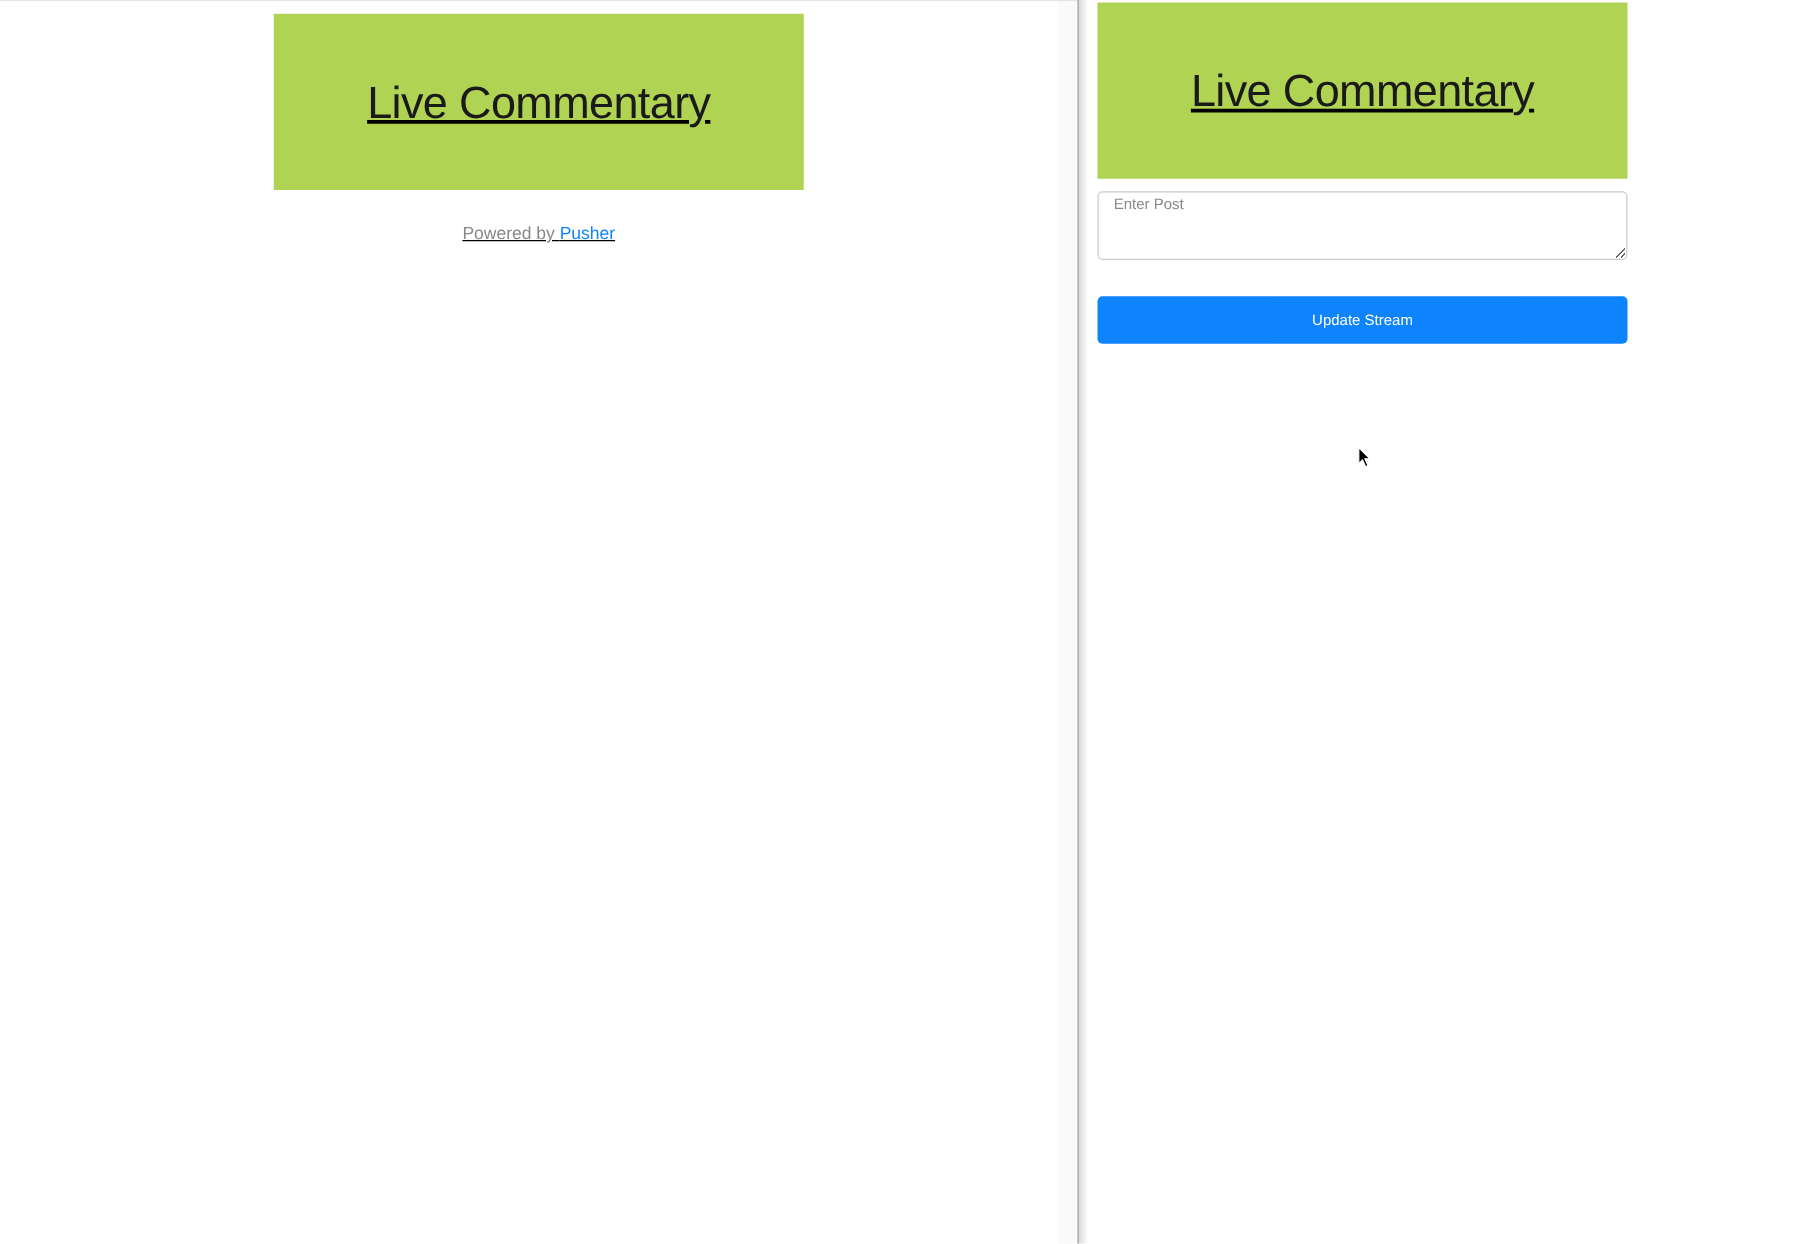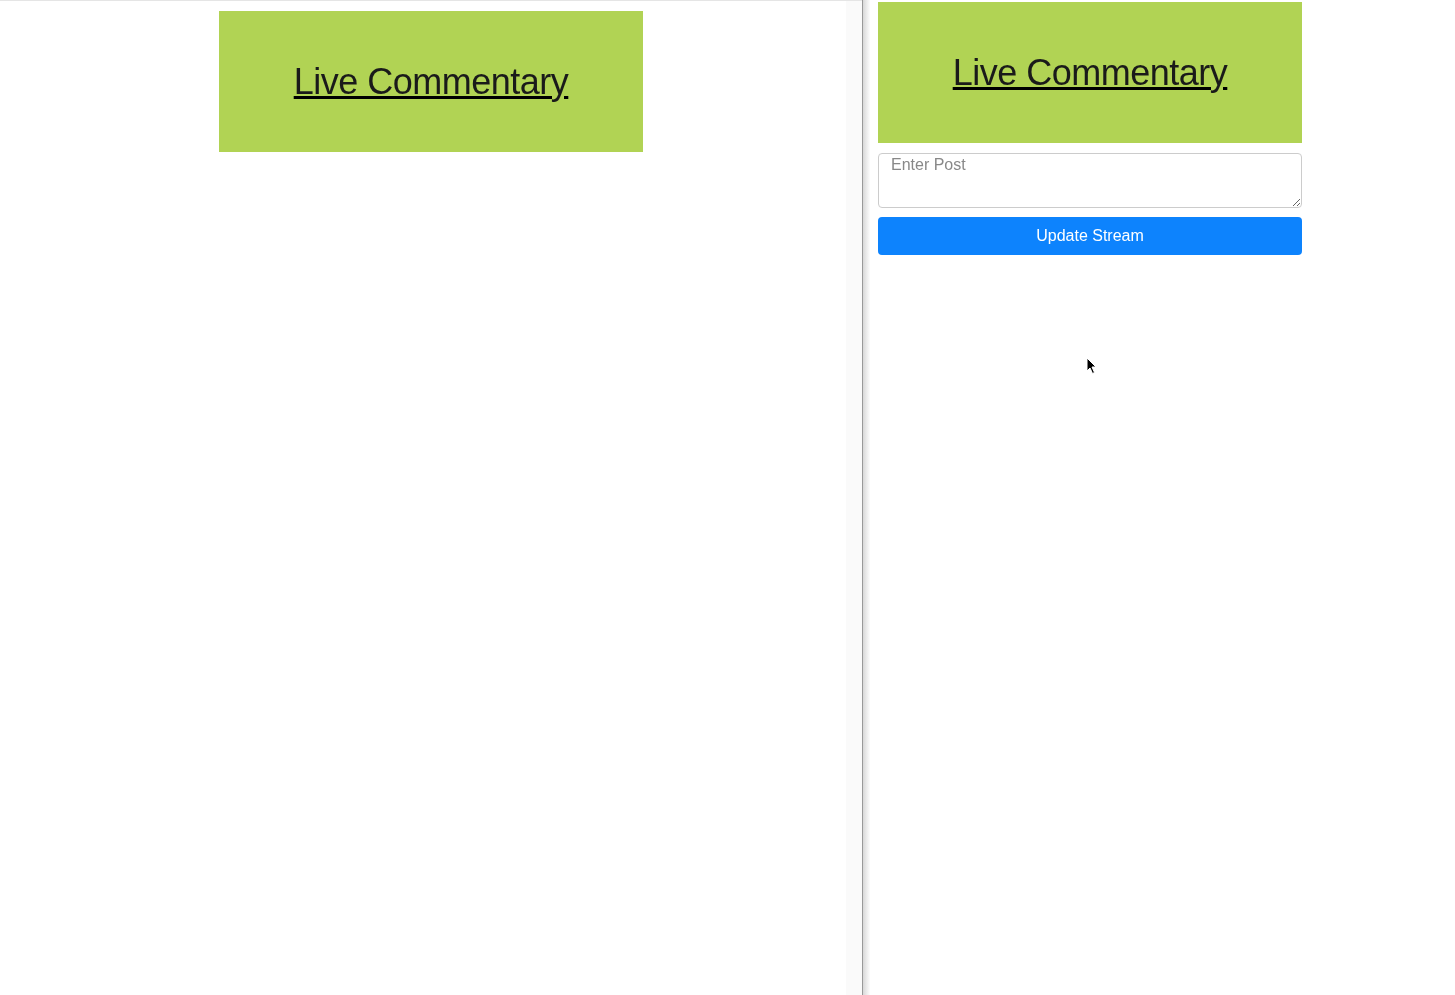--- a/index.html
+++ b/index.html
@@ -97,39 +97,39 @@
       color: #1a1a1a;
       letter-spacing: -0.5px;
     }
     
     .post-input {
       width: 424px;
       height: 55px;
       border: 1px solid #cccccc;
       border-radius: 4px;
       padding: 2px 12px;
-      font-size: 16px;
+      font-size: 12px;
       font-family: inherit;
       color: #333;
       resize: both;
-      margin-bottom: 5px;
+      margin-bottom: 24px;
     }
     
     .post-input::placeholder {
       color: #888888;
     }
     
     .update-button {
       width: 424px;
       height: 38px;
       background: #0d83fd;
       color: #ffffff;
       border: none;
       border-radius: 4px;
-      font-size: 16px;
+      font-size: 12px;
       font-weight: 400;
       cursor: pointer;
       font-family: inherit;
     }
     
     .right-content {
       padding: 0 0 0 0;
     }
     
     .cursor {
@@ -152,20 +152,23 @@
     }
   </style>
 </head>
 <body>
 
 <div class="container">
   <div class="left-pane">
     <div class="banner-left">
       <h1>Live Commentary</h1>
     </div>
+    <div class="powered-by">
+      <span>Powered by </span><a href="#">Pusher</a>
+    </div>
     <div class="left-scrollbar"></div>
   </div>
 
   <div class="divider"></div>
 
   <div class="right-pane">
     <div class="right-content">
       <div class="banner-right">
         <h1>Live Commentary</h1>
       </div>

